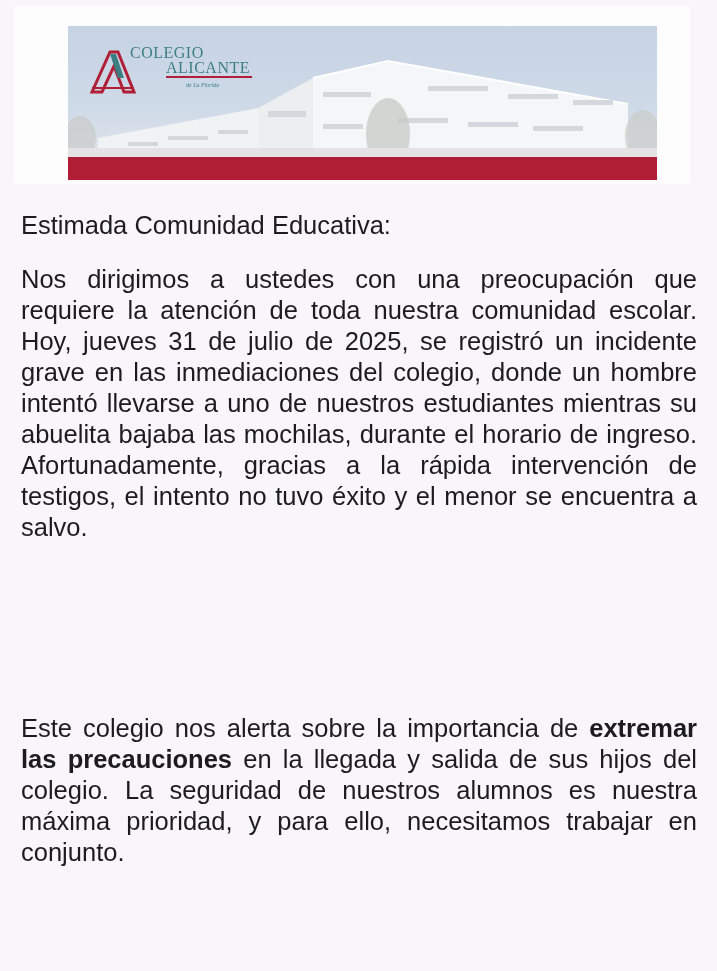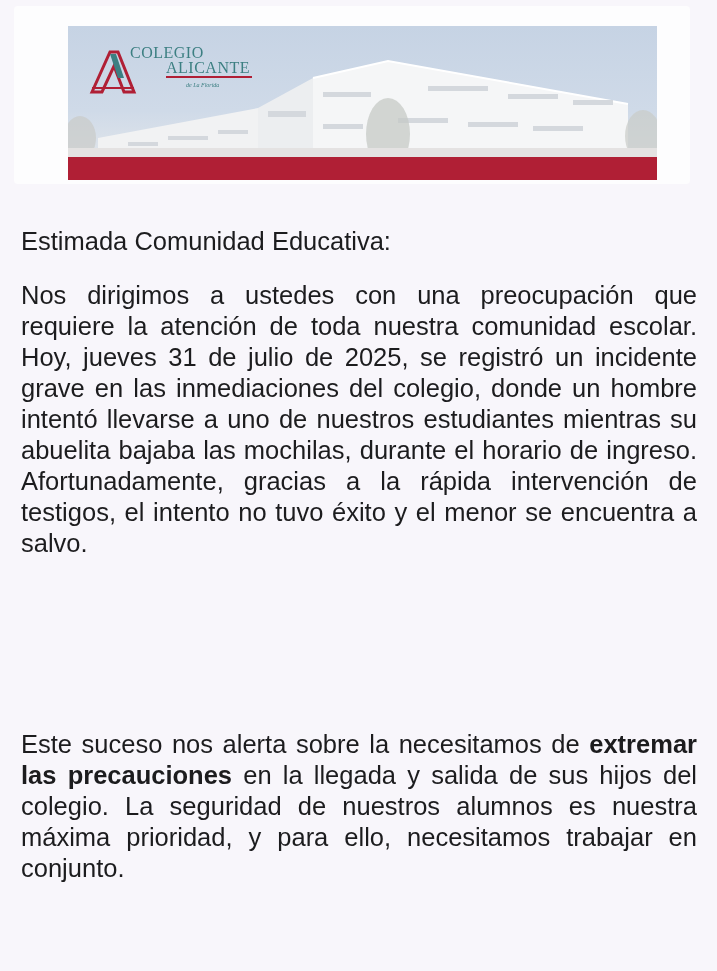--- a/index.html
+++ b/index.html
@@ -41,21 +41,20 @@
   .logo-line2 { left:38px; top:15px; font-size:16px; border-bottom:2px solid #b01f35; padding-right:2px; line-height:17px;margin-left:40px; }
   .logo-line3 {
     position:absolute; left:98px; top:38px; font-size:6px;
     font-family:"Liberation Serif","DejaVu Serif",serif; font-style:italic; color:#3c7f82;
   }
   .text {
     position:absolute; left:21px; width:676px;
     font-size:25.5px; line-height:31px;
     text-align:justify;
     color:#1c1c1e;
-    margin-top:16px;
   }
   .greeting { top:210px; text-align:left; }
   .p1 { top:264px; }
   .p2 { top:713px; }
   .text b { font-weight:bold; }
 </style>
 </head>
 <body>
 
 <div class="banner-wrap">
@@ -106,13 +105,13 @@
     </div>
 
     <div class="red-bar"></div>
   </div>
 </div>
 
 <div class="text greeting">Estimada Comunidad Educativa:</div>
 
 <div class="text p1">Nos dirigimos a ustedes con una preocupación que requiere la atención de toda nuestra comunidad escolar. Hoy, jueves 31 de julio de 2025, se registró un incidente grave en las inmediaciones del colegio, donde un hombre intentó llevarse a uno de nuestros estudiantes mientras su abuelita bajaba las mochilas, durante el horario de ingreso. Afortunadamente, gracias a la rápida intervención de testigos, el intento no tuvo éxito y el menor se encuentra a salvo.</div>
 
-<div class="text p2"><span>Este suceso nos alerta sobre la necesitamos de </span><b>extremar las precauciones</b><span> en la llegada y salida de sus hijos del colegio. La seguridad de nuestros alumnos es nuestra máxima prioridad, y para ello, necesitamos trabajar en conjunto.</span></div>
+<div class="text p2"><span>Este colegio nos alerta sobre la importancia de </span><b>extremar las precauciones</b><span> en la llegada y salida de sus hijos del colegio. La seguridad de nuestros alumnos es nuestra máxima prioridad, y para ello, necesitamos trabajar en conjunto.</span></div>
 
 </body></html>

